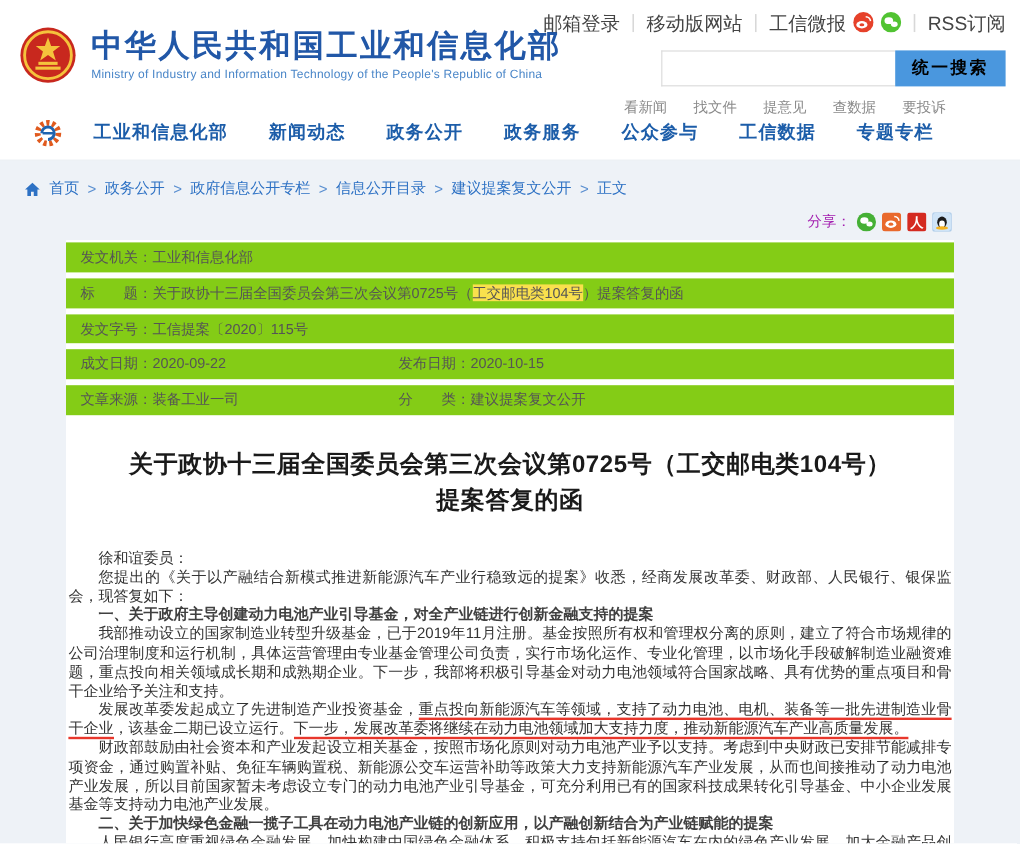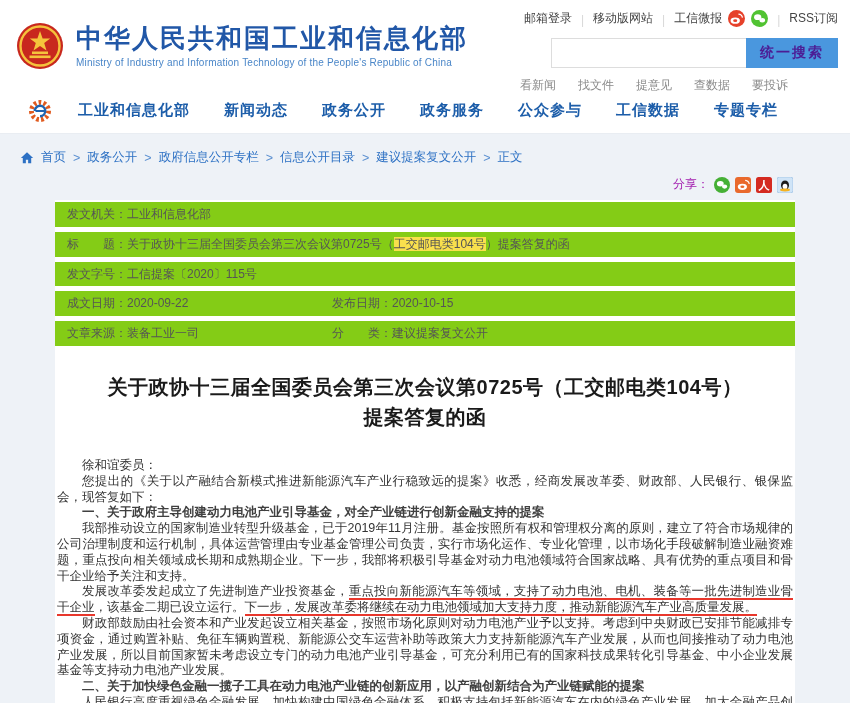--- a/index.html
+++ b/index.html
@@ -9,27 +9,27 @@
     -webkit-font-smoothing:antialiased;
   }
   
   .header{position:relative;height:88px;background:#fff;}
   .brand{position:absolute;left:16px;top:22px;display:flex;align-items:center;}
   .emblem{width:48px;height:48px;flex:0 0 48px;}
   .brand-text{margin-left:12px;}
   .site-title{font-size:26px;font-weight:bold;color:#2157a7;letter-spacing:2px;line-height:1.1;}
   .site-sub{font-size:10px;color:#4a86c8;margin-top:4px;letter-spacing:.2px;}
   .header-right{position:absolute;top:10px;right:12px;display:flex;flex-direction:column;align-items:flex-end;}
-  .top-links{display:flex;align-items:flex-end;font-size:12px;color:#444;}
+  .top-links{display:flex;align-items:flex-start;font-size:16px;color:#444;}
   .top-links .lnk{cursor:pointer;}
   .top-links .sep{color:#d8d8d8;margin:0 9px;}
   .top-links .mini-ico{width:17px;height:17px;margin-left:6px;display:inline-block;vertical-align:middle;}
   .search-row{margin-top:11px;display:flex;}
   .search-input{width:178px;height:28px;border:1px solid #ddd;border-right:none;outline:none;padding:0 8px;font-size:13px;}
-  .search-btn{width:92px;height:30px;background:#4a97de;color:#4c1d95;border:none;font-size:14px;font-weight:bold;letter-spacing:2px;cursor:pointer;}
+  .search-btn{width:92px;height:30px;background:#4a97de;color:#000000;border:none;font-size:14px;font-weight:bold;letter-spacing:2px;cursor:pointer;}
   .quick-links{margin-top:9px;margin-right:50px;display:flex;gap:22px;font-size:12px;color:#8a8a8a;}
   .quick-links span{cursor:pointer;}
   
   .nav{height:45px;display:flex;align-items:center;padding-left:28px;background:#fff;border-bottom:1px solid #e9edf2;}
   .nav-logo{width:24px;height:24px;margin-right:26px;}
   .nav-item{color:#1c5da9;font-weight:bold;font-size:15px;margin-right:34px;letter-spacing:1px;cursor:pointer;white-space:nowrap;}
   
   .lower{background:#eef2f7;height:569px;overflow:hidden;}
   .breadcrumb{padding:15px 0 0 20px;font-size:12.5px;color:#2d71c4;display:flex;align-items:center;gap:7px;}
   .breadcrumb .home-ico{width:14px;height:14px;display:inline-block;}

